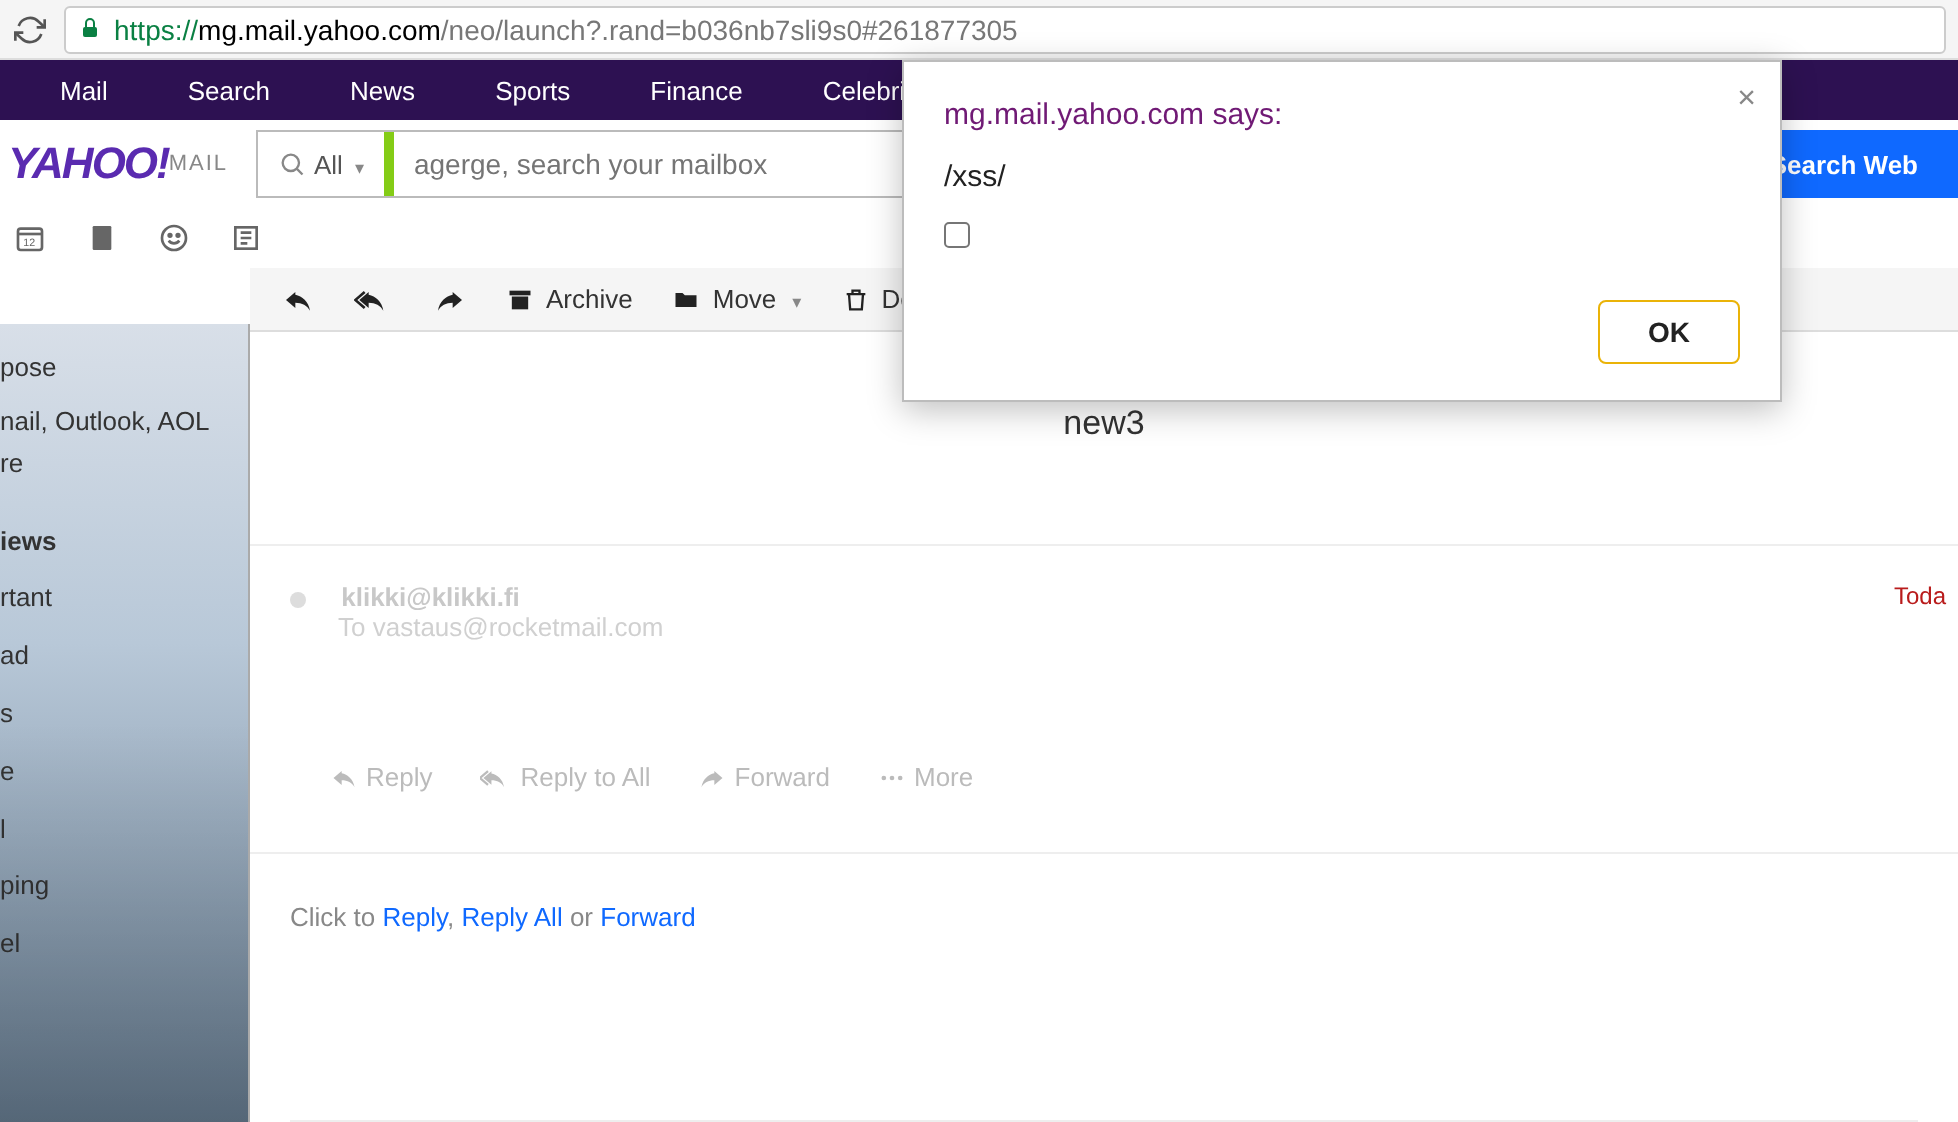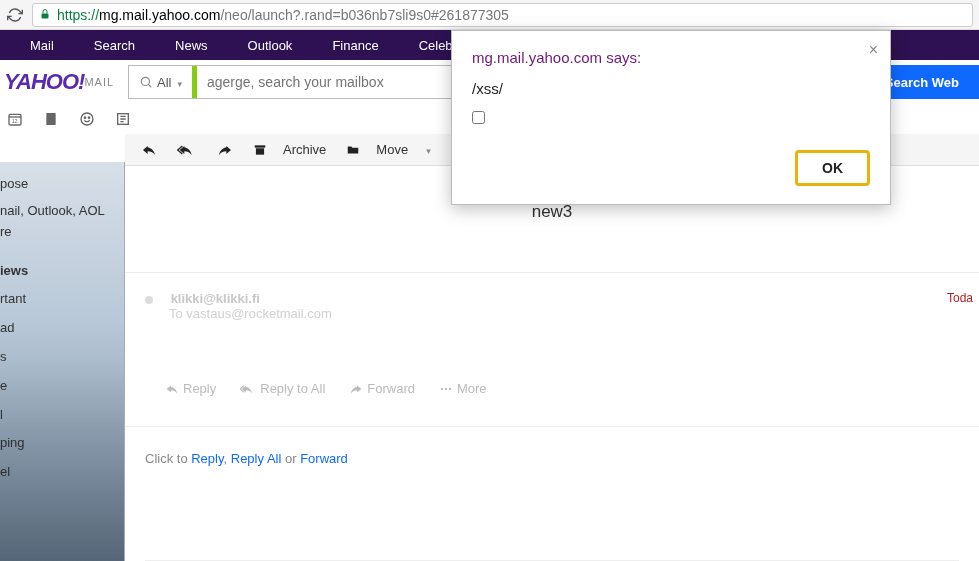--- a/index.html
+++ b/index.html
@@ -31,21 +31,21 @@
 .workspace { display:flex; height: calc(561px - 30px - 30px - 44px - 30px); position:relative; }
 
 .sidebar { width: 125px; background: linear-gradient(to bottom, #d8dfe8 0%, #b8c8d8 40%, #6a8095 100%); padding: 8px 0 0 0; font-size:13px; color:#333; border-right:1px solid #aaa; position:relative; overflow:hidden;margin-top:28px;}
 .compose-btn { padding:6px 0 6px 0; font-size:13px; color:#333; }
 .sidebar .sec { padding:4px 0 4px 0; line-height:1.6; }
 .sidebar .hdr { font-weight:bold; margin-top:10px; }
 .sidebar-bg { position:absolute; bottom:0; left:0; right:0; height:200px;
   background: linear-gradient(transparent, rgba(0,0,0,0.2)); pointer-events:none;}
 
 .toolbar { height: 40px; background:#f5f5f5; border-bottom:1px solid #ddd; display:flex; align-items:center; padding-left:16px; gap:20px; color:#333; font-size:13px;}
-.toolbar .tbtn { display:flex; align-items:center; gap:16px; }
+.toolbar .tbtn { display:flex; align-items:center; gap:6px; }
 .toolbar svg { color:#222; }
 
 .main { flex:1; background:#fff; display:flex; flex-direction:column;}
 .subject-row { padding:14px 20px; display:flex; align-items:center; gap:14px; font-size:17px; color:#333;flex-direction:column; }
 .subject-row .dot { width:8px; height:8px; border-radius:50%; background:#ddd;}
 .msg-area { border-top:1px solid #eee; padding:18px 20px 0 20px; color:#aaa; font-size:13px; position:relative;margin-top:36px;}
 .msg-area .dot { width:8px; height:8px; border-radius:50%; background:#ddd; display:inline-block; margin-right:14px; vertical-align:middle;}
 .sender { font-weight:bold; color:#c8c8c8; }
 .recip { color:#d0d0d0; margin-left:24px; }
 .toda { position:absolute; right:6px; top:18px; color:#b91c1c; font-size:12px;}
@@ -53,21 +53,21 @@
 .msg-actions .act { display:flex; align-items:center; gap:4px;}
 .reply-line { border-top:1px solid #eee; margin-top:10px; padding:24px 20px; font-size:13px; color:#888;}
 .reply-line a { color:#0f69ff; text-decoration:none; }
 .divider-bottom { border-top:1px solid #eee; margin:70px 20px 0 20px; }
 .dialog { position:absolute; top:30px; left:451px; width:440px; background:#fff; border:1px solid #bcbcbc; box-shadow:0 4px 16px rgba(0,0,0,0.25); padding:18px 20px 18px 20px; pointer-events:auto; z-index:100;}
 .dialog .close { position:absolute; top:10px; right:12px; color:#888; font-size:16px; background:none; border:none; cursor:pointer;}
 .dialog .title { font-size:15px; color:#701a75; margin-bottom:14px;}
 .dialog .msg { font-size:15px; color:#222; margin-bottom:14px;}
 .dialog .prevent { display:flex; align-items:center; gap:8px; font-size:15px; color:#222; margin-bottom:26px;}
 .dialog .footer { display:flex; justify-content:flex-end;}
-.dialog .ok-btn { background:#fff; border:3px solid #eab308; border-radius:4px; padding:7px 24px; font-size:14px; font-weight:bold; color:#222; cursor:pointer;}
+.dialog .ok-btn { background:#fff; border:1px solid #eab308; border-radius:4px; padding:7px 24px; font-size:14px; font-weight:bold; color:#222; cursor:pointer;}
 
 .chev-down::after{content:"▾"; font-size:9px; color:#888; margin-left:2px;}
 </style>
 </head>
 <body>
 
 <div class="url-bar">
   <div class="reload-icon">
     <svg width="16" height="16" viewBox="0 0 24 24" fill="none" stroke="currentColor" stroke-width="2">
         <path d="M23 4v6h-6"></path>
@@ -86,21 +86,21 @@
     <span class="url-proto">https://</span>
       <span class="url-host">mg.mail.yahoo.com</span>
       <span class="url-path">/neo/launch?.rand=b036nb7sli9s0#261877305</span>
   </div>
 </div>
 
 <div class="topnav">
   <a>Mail</a>
   <a>Search</a>
   <a>News</a>
-  <a>Outlook</a>
+  <a>Sports</a>
   <a>Finance</a>
   <a>Celebrity</a>
 </div>
 
 <div class="header-row">
   <div class="logo">
     <span>YAHOO!</span>
     <span class="mail-sub">MAIL</span>
   </div>
   <div class="searchbox">

